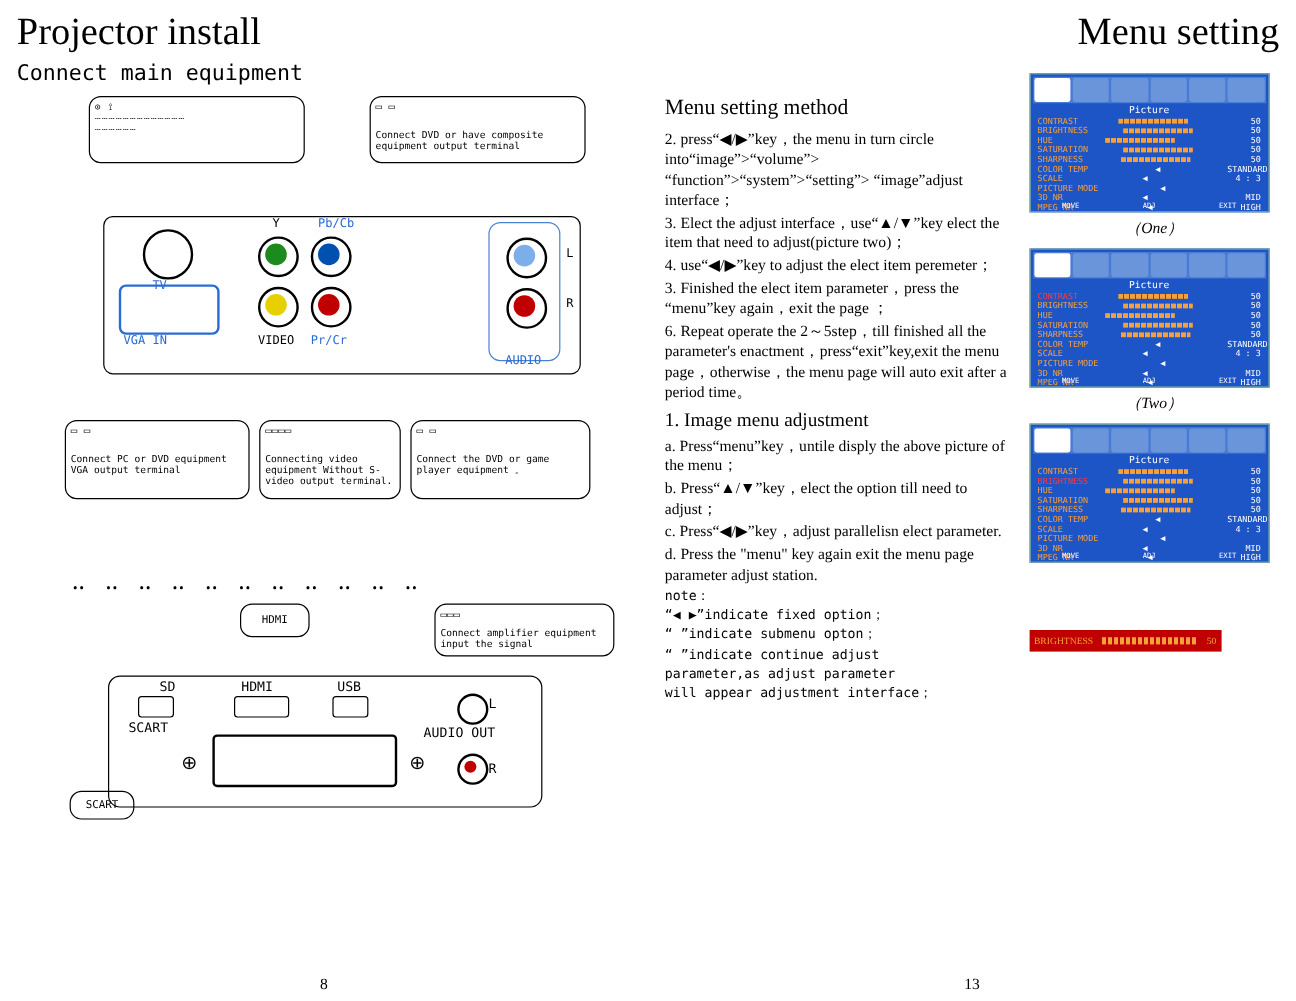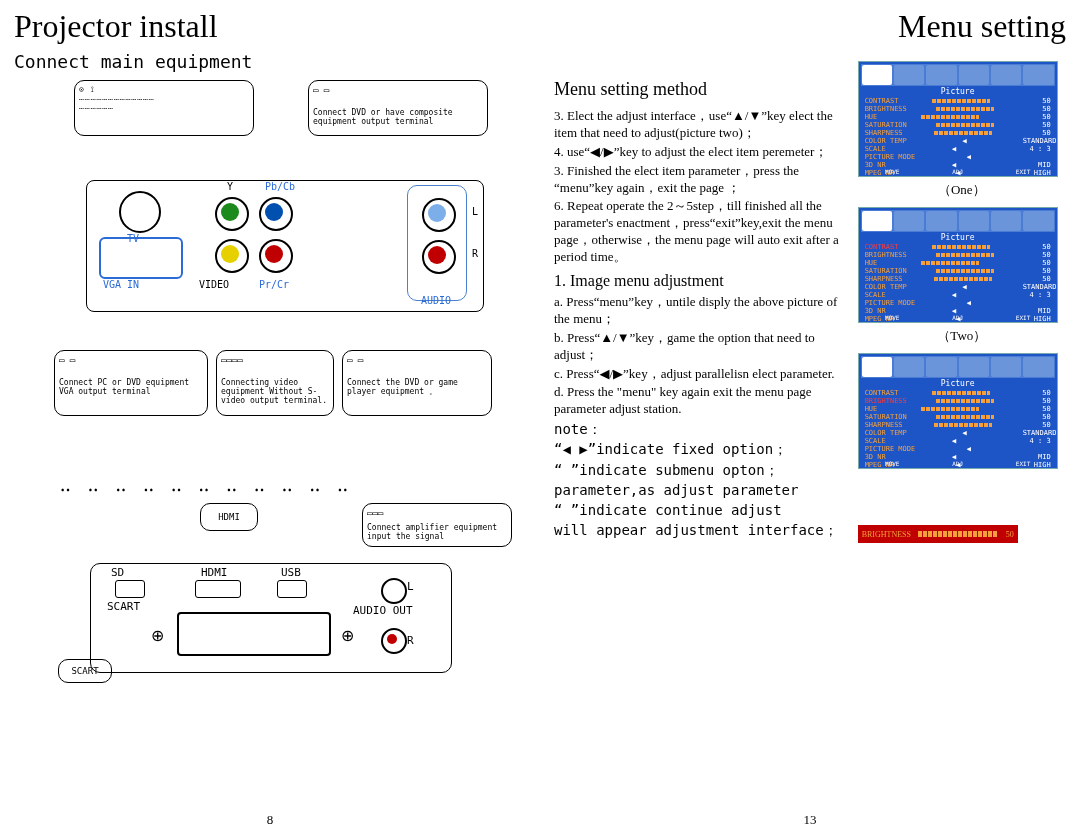--- a/index.html
+++ b/index.html
@@ -108,23 +108,23 @@
   .osd-tabs { display:flex; height:22px; background:#4a7cd6; margin-bottom:1px;}
   .osd-tab { flex:1; margin:1px; background:#6a95db; border-radius:2px;}
   .osd-tab.active { background:#fff;}
   .osd-title { text-align:center; font-size:8px; color:#fff; margin:1px 0;}
   .osd-row { display:flex; justify-content:space-between; font-size:7px; padding:0 4px; height:8px; align-items:center;}
   .osd-item { color:#f5a03a; }
   .osd-item.hl { color:#ff3a3a; }
   .osd-bar { width:58px; height:4px; background:repeating-linear-gradient(90deg,#f5a03a 0 4px,#1e55c6 4px 5px); display:inline-block;}
   .osd-val { width:28px; text-align:right; }
   .osd-foot { position:absolute; bottom:1px; left:0; right:0; font-size:6px; display:flex; justify-content:space-around;}
-  .osd-caption { text-align:center; font-size:13px; margin-bottom:8px;}
-
-  .note { font-family:monospace; font-size:14px; margin-top:14px; line-height:1.35;}
+  .osd-caption { text-align:center; font-size:13px; margin-bottom:8px;font-style:italic;}
+
+  .note { font-family:monospace; font-size:11px; margin-top:14px; line-height:1.35;}
   .slider-demo { width:160px; height:18px; background:#c00000; color:#f5a03a; font-size:8px; display:flex; align-items:center; justify-content:space-between; padding:0 4px; box-sizing:border-box; margin:2px 0;}
   .slider-demo .bar { width:80px; height:6px; background:repeating-linear-gradient(90deg,#f5a03a 0 4px,#c00000 4px 5px);}
 
   .dashes { font-size:8px; letter-spacing:1px; color:#000; }
 </style>
 </head>
 <body>
 
 <div class="page">
 
@@ -153,21 +153,21 @@
             <div class="ring blue"></div>
           </div>
         <div class="jack" style="left:128px; top:58px">
             <div class="ring yellow"></div>
           </div>
         <div class="jack" style="left:172px; top:58px">
             <div class="ring red"></div>
           </div>
         <div class="vga"></div>
         <span class="port-label" style="left:16px; top:98px">VGA IN</span>
-        <span class="port-label" style="left:112px; top:98px; color:#000">VIDEO</span>
+        <span class="port-label" style="left:128px; top:98px; color:#000">VIDEO</span>
         <span class="port-label" style="left:172px; top:98px">Pr/Cr</span>
 
         <div class="audio-wrap">
           <div class="jack" style="left:14px; top:12px">
               <div class="ring audblue"></div>
             </div>
           <div class="jack" style="left:14px; top:54px">
               <div class="ring red"></div>
             </div>
           <span class="port-label" style="right:-12px; top:20px; color:#000">L</span>
@@ -196,21 +196,21 @@
       <div class="box hbox1">
           <span>HDMI</span>
         </div>
       <div class="box hbox2">
         <div style="height:16px">▭▭▭</div>
         <div class="smalltxt">Connect amplifier equipment input the signal</div>
       </div>
 
       <div class="io-panel">
         <div class="small-port" style="left:24px; top:16px; width:28px; height:16px"></div>
-        <span class="io-label" style="left:20px; top:2px">SD</span>
+        <span class="io-label" style="left:42px; top:2px">SD</span>
         <div class="small-port" style="left:104px; top:16px; width:44px; height:16px"></div>
         <span class="io-label" style="left:110px; top:2px">HDMI</span>
         <div class="small-port" style="left:186px; top:16px; width:28px; height:16px"></div>
         <span class="io-label" style="left:190px; top:2px">USB</span>
         <span class="io-label" style="left:16px; top:36px">SCART</span>
         <div class="scart-slot"></div>
         <span style="position:absolute; left:60px; top:62px; font-size:16px">⊕</span>
         <span style="position:absolute; left:250px; top:62px; font-size:16px">⊕</span>
         <div class="audio-jack" style="left:290px; top:14px"></div>
         <div class="audio-jack r" style="left:290px; top:64px"></div>
@@ -225,37 +225,38 @@
 
     <div class="page-num">8</div>
   </div>
 
   <div class="right">
     <h1>Menu setting</h1>
 
     <div class="rcol">
       <div class="txtcol">
         <h2>Menu setting method</h2>
+        <div>2. press“◀/▶”key，the menu in turn circle into“image”&gt;“volume”&gt; “function”&gt;“system”&gt;“setting”&gt; “image”adjust interface；</div>
         <div>3. Elect the adjust interface，use“▲/▼”key elect the item that need to adjust(picture two)；</div>
         <div>4. use“◀/▶”key to adjust the elect item peremeter；</div>
         <div>3. Finished the elect item parameter，press the “menu”key again，exit the page ；</div>
         <div>6. Repeat operate the 2～5step，till finished all the parameter's enactment，press“exit”key,exit the menu page，otherwise，the menu page will auto exit after a period time。</div>
 
         <h3>1. Image menu adjustment</h3>
         <div>a. Press“menu”key，untile disply the above picture of the menu；</div>
-        <div>b. Press“▲/▼”key，game the option that need to adjust；</div>
+        <div>b. Press“▲/▼”key，elect the option till need to adjust；</div>
         <div>c. Press“◀/▶”key，adjust parallelisn elect parameter.</div>
         <div>d. Press the "menu" key again exit the menu page parameter adjust station.</div>
 
         <div class="note">
           <div>note：</div>
           <div>“◀ ▶”indicate fixed option；</div>
           <div>“    ”indicate submenu opton；</div>
+          <div>“    ”indicate continue adjust</div>
           <div>parameter,as adjust parameter</div>
-          <div>“    ”indicate continue adjust</div>
           <div>will appear adjustment interface；</div>
         </div>
       </div>
 
       <div class="osdcol">
         <div style="height:10px"></div>
         <div class="osd">
           <div class="osd-tabs">
             <div class="osd-tab active"></div>
             <div class="osd-tab"></div>

